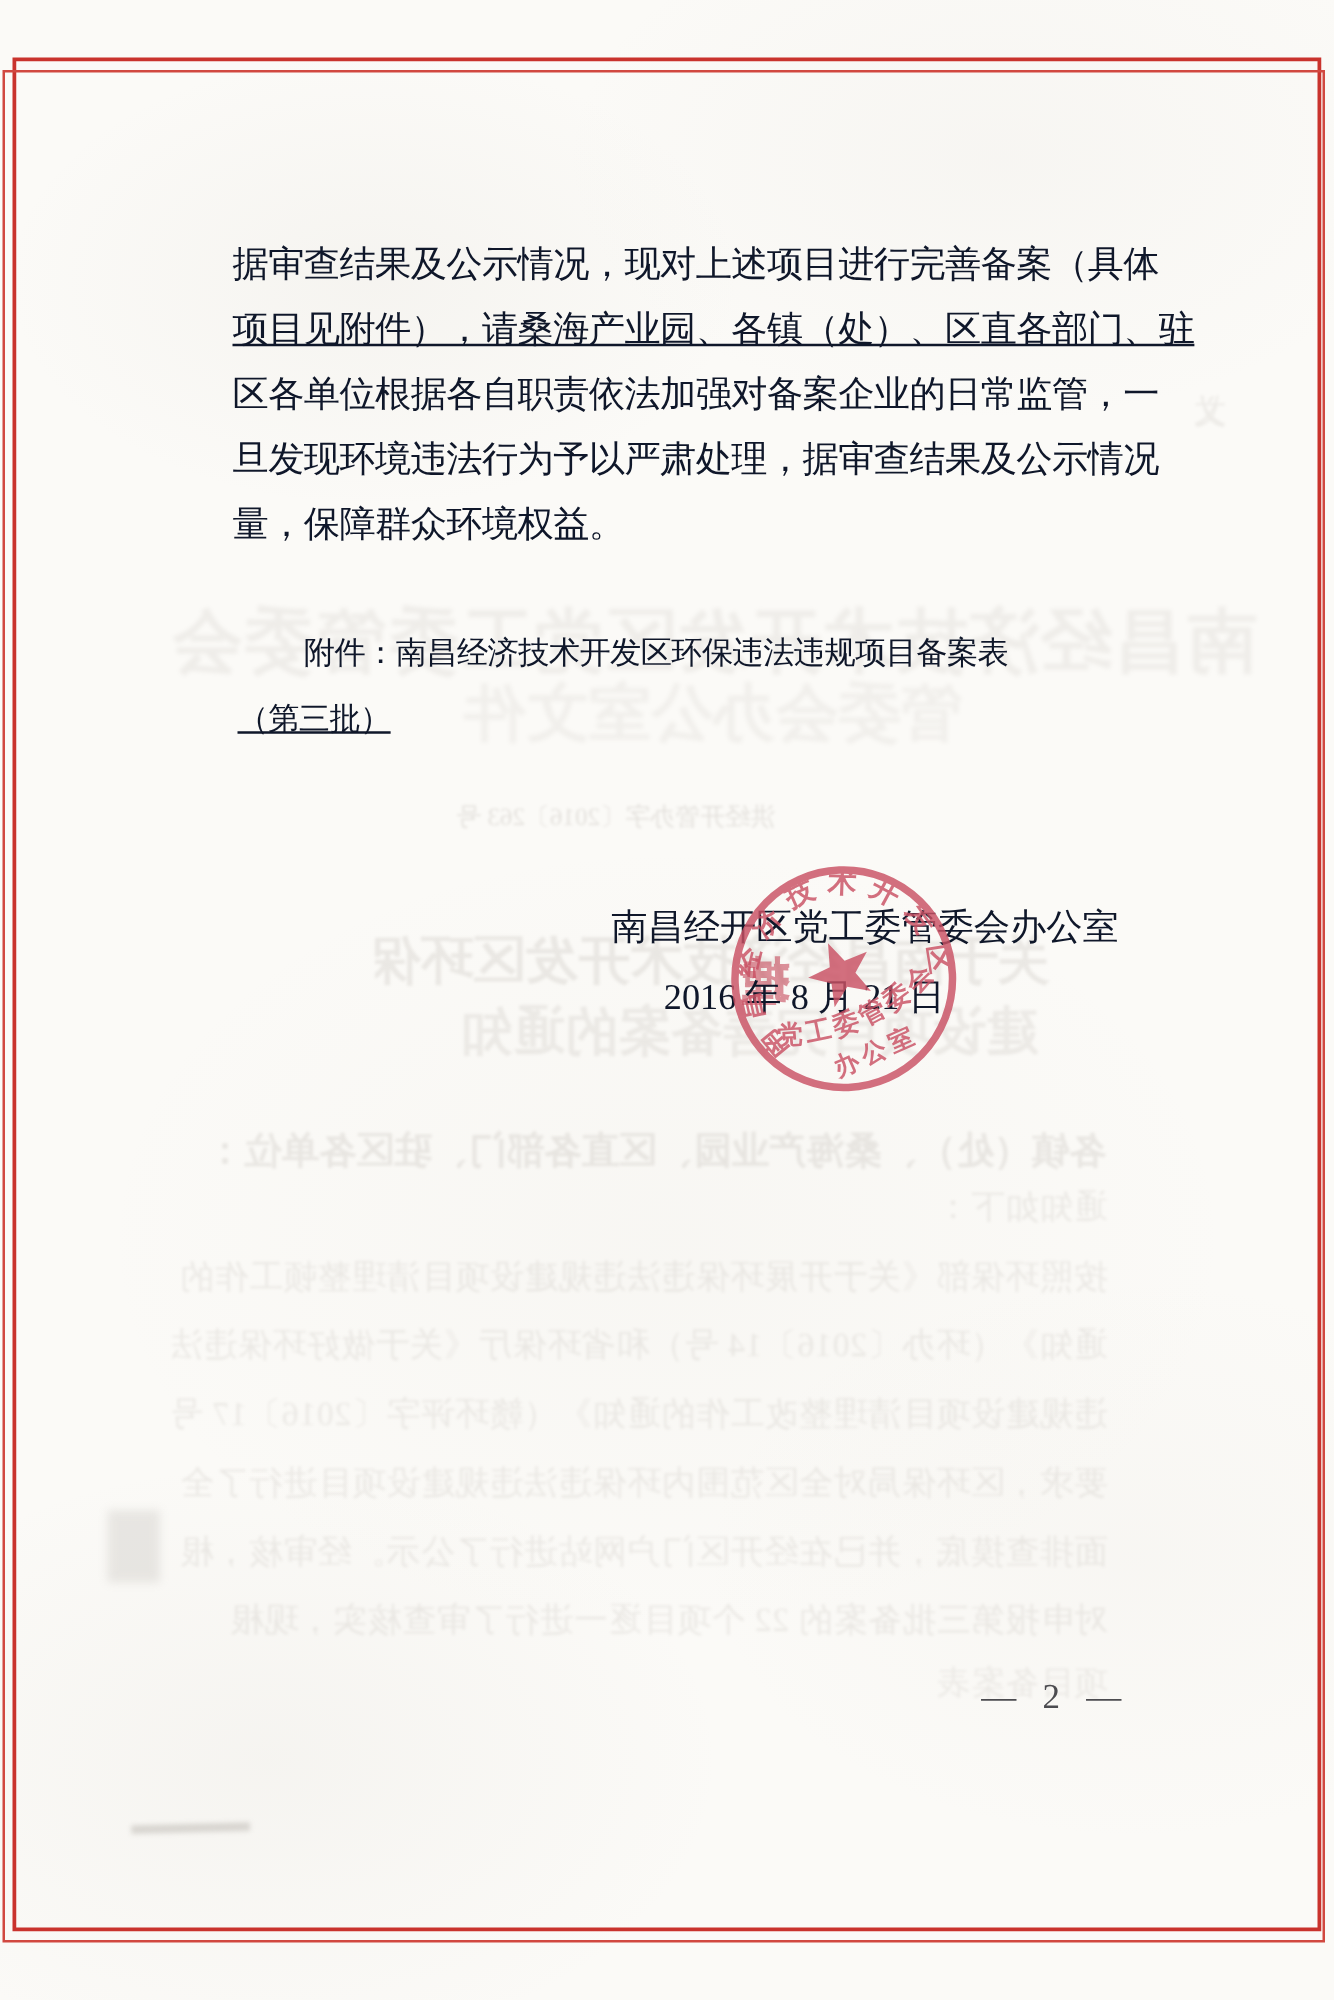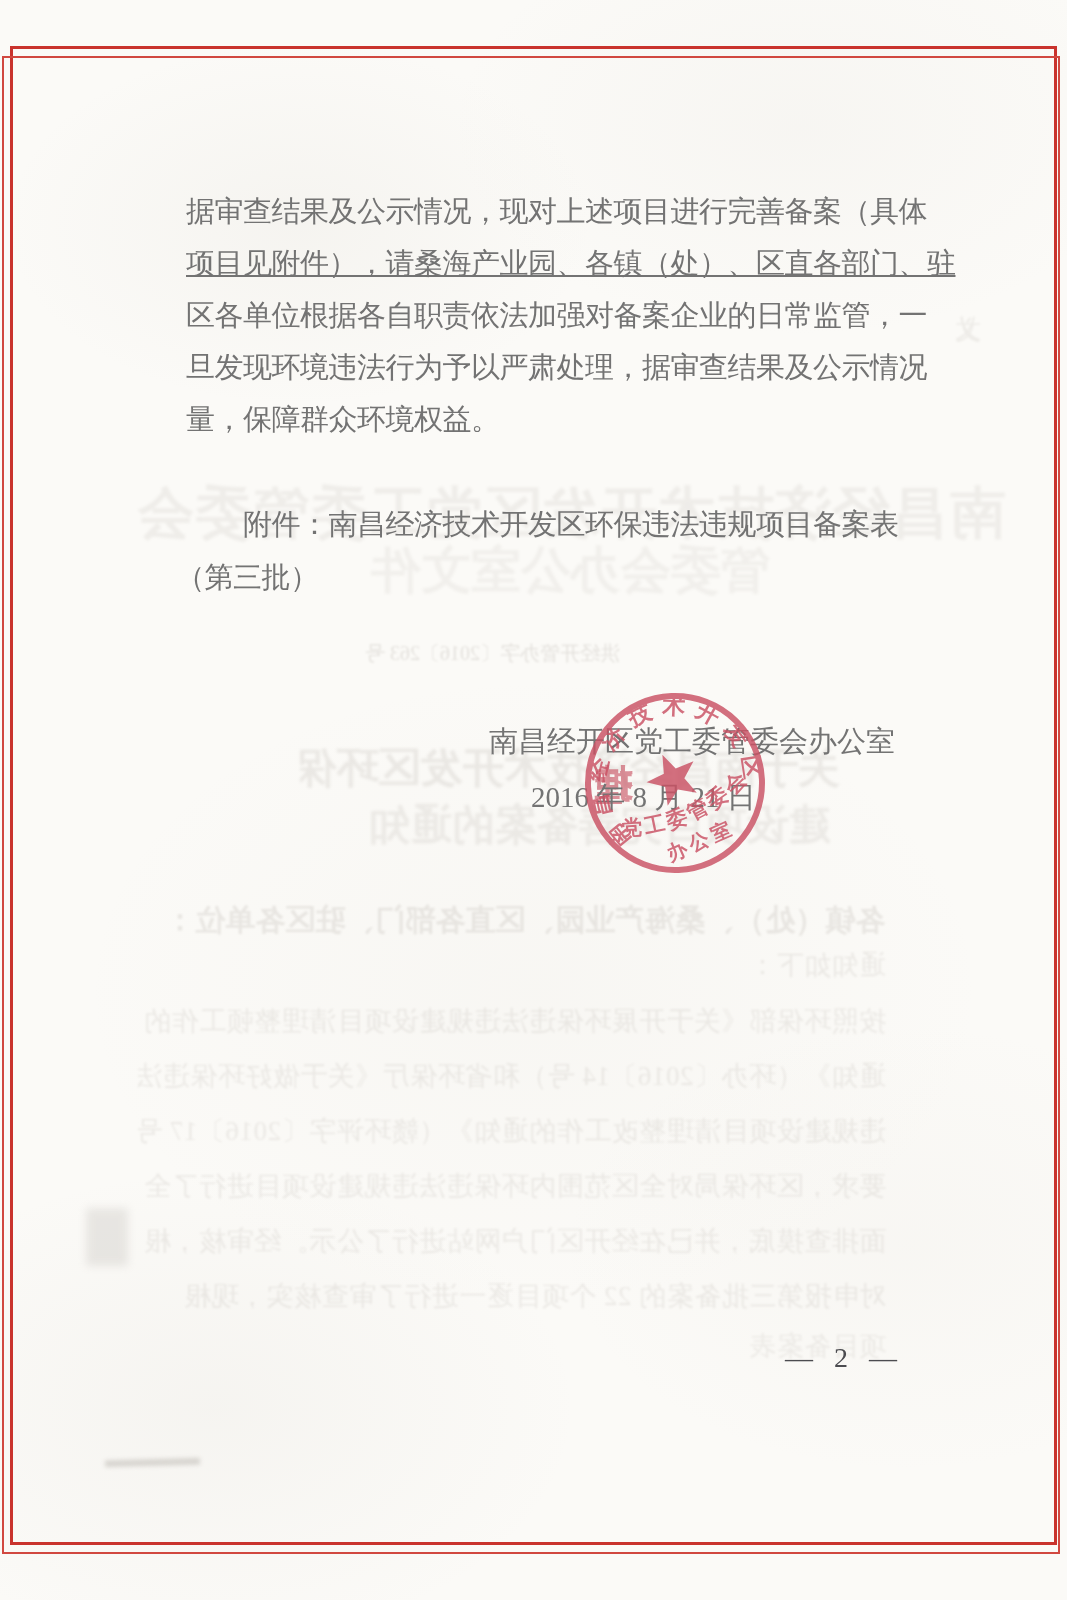--- a/index.html
+++ b/index.html
@@ -14,23 +14,23 @@
       radial-gradient(420px 260px at 28% 14%, rgba(196,190,178,0.10), rgba(0,0,0,0) 70%),
       radial-gradient(500px 300px at 75% 8%,  rgba(200,194,184,0.08), rgba(0,0,0,0) 70%),
       radial-gradient(600px 420px at 50% 62%, rgba(205,200,190,0.07), rgba(0,0,0,0) 75%),
       radial-gradient(520px 340px at 20% 88%, rgba(190,185,175,0.09), rgba(0,0,0,0) 70%),
       radial-gradient(460px 300px at 85% 78%, rgba(205,198,188,0.07), rgba(0,0,0,0) 75%);
   }
   .frame{position:absolute;pointer-events:none;}
   .frame-a{left:10px;top:46px;width:1041px;height:1493px;border:3px solid #c9332d;}
   .frame-b{left:2px;top:56px;width:1054px;height:1494px;border:2px solid #d14840;}
 
-  .txt{position:absolute;color:#737373;white-space:nowrap;}
+  .txt{position:absolute;color:#0f172a;white-space:nowrap;}
   .body-line{font-size:29px;letter-spacing:-0.5px;}
-  .attach-line{font-size:29px;letter-spacing:-0.5px;}
+  .attach-line{font-size:25px;letter-spacing:-0.5px;}
   .sig{font-size:29px;letter-spacing:0px;margin-left:29px;}
   .pagenum{font-size:28px;letter-spacing:7px;color:#4c4c50;}
 
   
   .bleed{
     position:absolute;white-space:nowrap;overflow:hidden;
     transform:scaleX(-1);
     color:#8e857c;filter:blur(1.3px);
   }
   .bleed-row{left:138px;width:748px;font-size:27px;opacity:0.14;letter-spacing:0.5px;}
@@ -77,21 +77,21 @@
   <div class="frame frame-a"></div>
   <div class="frame frame-b"></div>
 
   <div class="txt body-line" style="left:186px;top:192px;">据审查结果及公示情况，现对上述项目进行完善备案（具体</div>
   <div class="txt body-line" style="left:186px;top:244px;text-decoration:underline;">项目见附件），请桑海产业园、各镇（处）、区直各部门、驻</div>
   <div class="txt body-line" style="left:186px;top:296px;text-align:right;">区各单位根据各自职责依法加强对备案企业的日常监管，一</div>
   <div class="txt body-line" style="left:186px;top:348px;">旦发现环境违法行为予以严肃处理，据审查结果及公示情况</div>
   <div class="txt body-line" style="left:186px;top:400px;text-align:right;">量，保障群众环境权益。</div>
 
   <div class="txt attach-line" style="left:243px;top:505px;">附件：南昌经济技术开发区环保违法违规项目备案表</div>
-  <div class="txt attach-line" style="left:176px;top:558px;">（第三批）</div>
+  <div class="txt attach-line" style="left:190px;top:558px;text-decoration:underline;">（第三批）</div>
 
   <div class="txt sig" style="left:460px;top:722px;">南昌经开区党工委管委会办公室</div>
   <div class="txt sig" style="left:502px;top:778px;">2016 年 8 月 21 日</div>
 
   <svg class="seal-svg" width="200" height="200" viewBox="0 0 200 200" style="opacity:0.82;filter:blur(0.4px);">
     <defs>
       <path id="sealArc" d="M 34,124 A 70,70 0 1 1 166,124" fill="none"></path>
       <path id="sealBanner" d="M 40,130 Q 100,152 160,130" fill="none"></path>
     </defs>
     <g transform="rotate(-24 100 100)" fill="#ca5164" stroke="none" font-family="'Liberation Serif','DejaVu Serif',serif">

